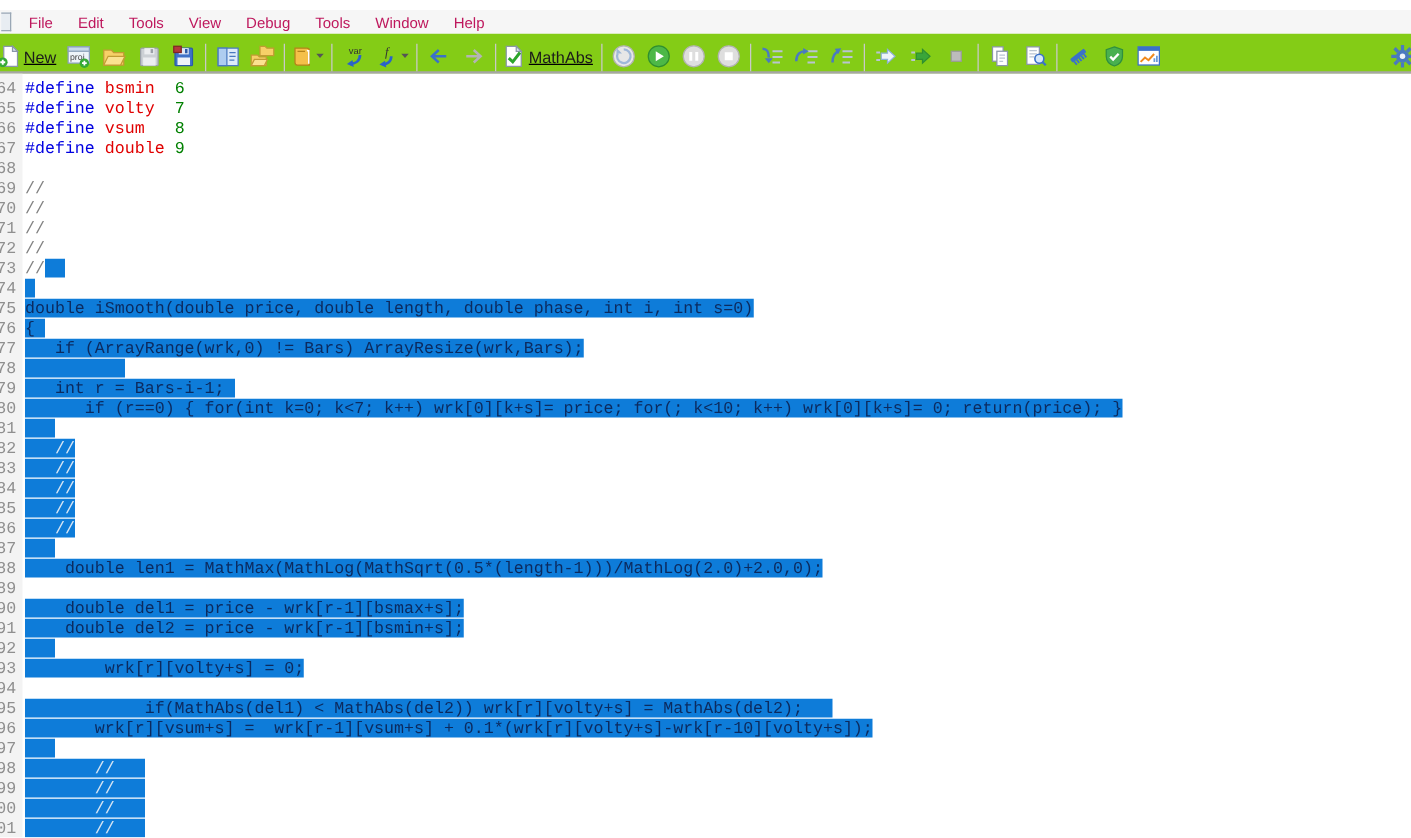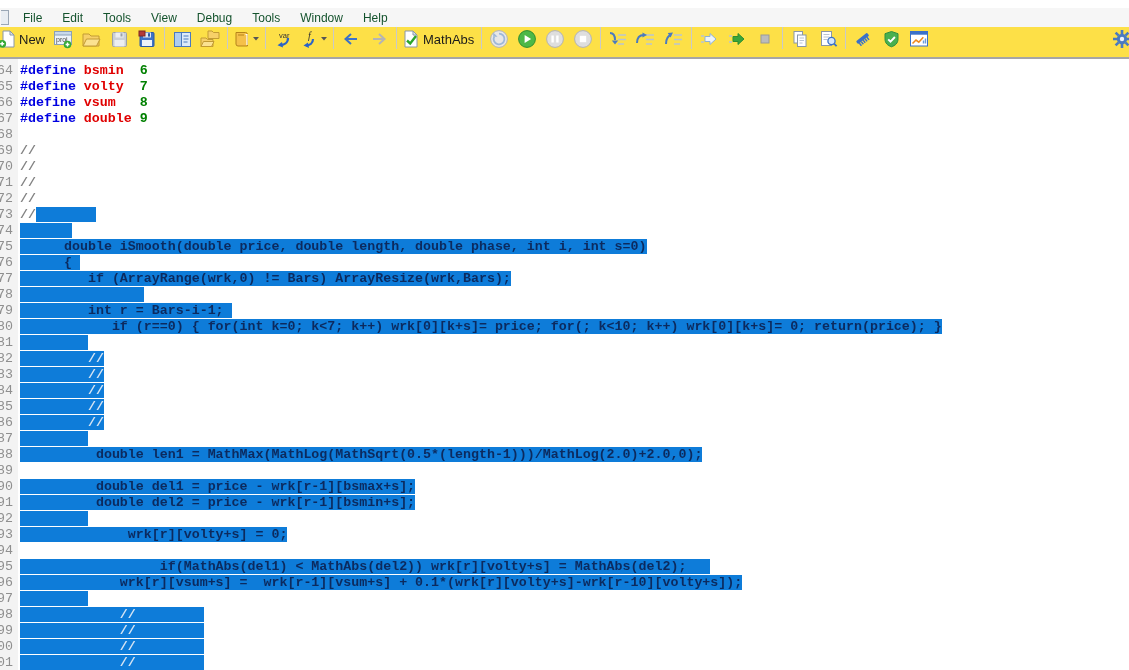--- a/index.html
+++ b/index.html
@@ -3,45 +3,45 @@
 <meta charset="utf-8">
 <style>
   html,body{margin:0;padding:0;background:#fff;}
   #app{position:relative;width:1129px;height:670px;overflow:hidden;background:#fff;
        font-family:"Liberation Sans",sans-serif;-webkit-font-smoothing:antialiased;}
   
   .titlebar{height:8px;background:#ffffff;}
   
   .menubar{height:19px;background:#f6f6f6;display:flex;align-items:center;padding-left:1px;}
   .mdi-icon{width:7px;height:13px;background:#e8edf2;border:1px solid #9aa7b5;border-left:none;margin-right:4px;}
-  .menu-item{font-size:12px;color:#14532d;padding:1px 10px;cursor:default;}
+  .menu-item{font-size:12px;color:#be185d;padding:1px 10px;cursor:default;}
   
-  .toolbar{height:30px;background:#fde047;display:flex;align-items:flex-start;padding:0 2px;
-           border-bottom:2px solid #a6a6a6;}
+  .toolbar{height:30px;background:#84cc16;display:flex;align-items:flex-end;padding:0 2px;
+           border-bottom:2px solid #a6a6a6;text-decoration:underline;}
   .tbtn{height:24px;min-width:24px;display:flex;align-items:center;justify-content:center;
         padding:0 2px;border-radius:2px;}
   .tbtn svg{display:block;}
   .tbtn .lbl{font-size:13px;color:#1b1b1b;margin-left:3px;margin-right:2px;}
   .sep{width:1px;height:22px;background:#c9c9c9;margin:0 3px;flex:none;}
   .caret{margin-left:1px;}
   .right-group{margin-left:auto;margin-right:-9px;}
   
   .editor{position:relative;height:612px;background:#fff;padding-top:4px;box-sizing:border-box;
           font-family:"Liberation Mono",monospace;font-size:13.3px;}
   .gutterbg{position:absolute;left:0;top:0;bottom:0;width:18px;background:#f3f3f3;}
   .row{height:16px;line-height:16px;display:flex;white-space:pre;position:relative;}
   .ln{flex:none;width:20px;height:16px;overflow:hidden;color:#8f8f8f;font-weight:normal;}
   .ln span{display:block;width:37px;margin-left:-24px;text-align:right;}
-  .code{font-weight:bold;}
+  .code{font-weight:normal;}
   .code .k{color:#0000e1;}
   .code .r{color:#e00000;}
   .code .g{color:#008000;}
   .code .c{color:#828282;}
   .code .p{color:#000;}
-  .code .s{background:#0e7cd9;color:#0c2a5e;padding-left:44px;}
+  .code .s{background:#0e7cd9;color:#0c2a5e;}
   .code .t{background:#0e7cd9;color:#d9e6f4;}
 </style>
 </head>
 <body>
 
 <div id="app">
   <div class="titlebar"></div>
 
   <div class="menubar">
     <span class="mdi-icon"></span>

